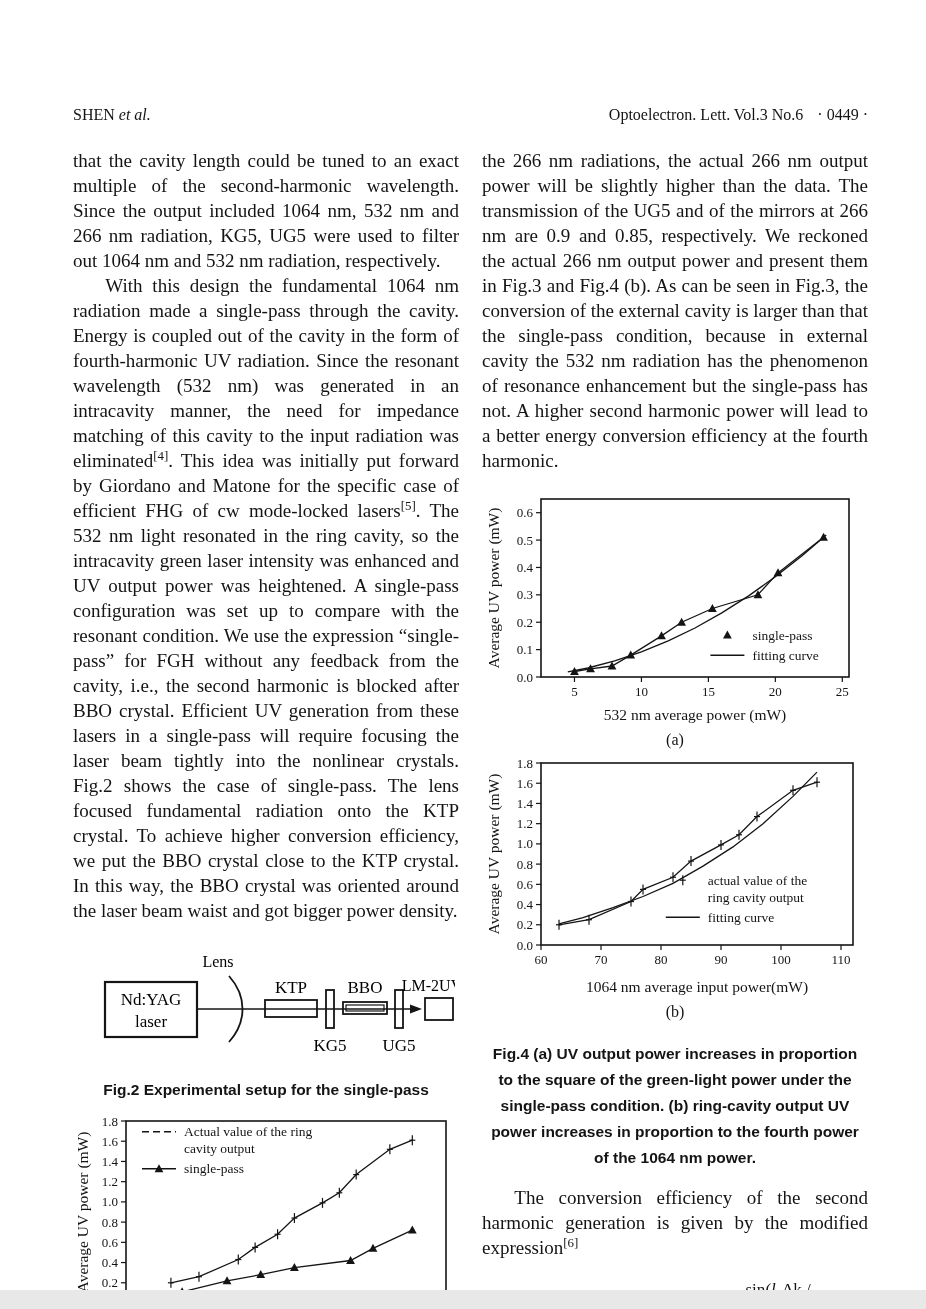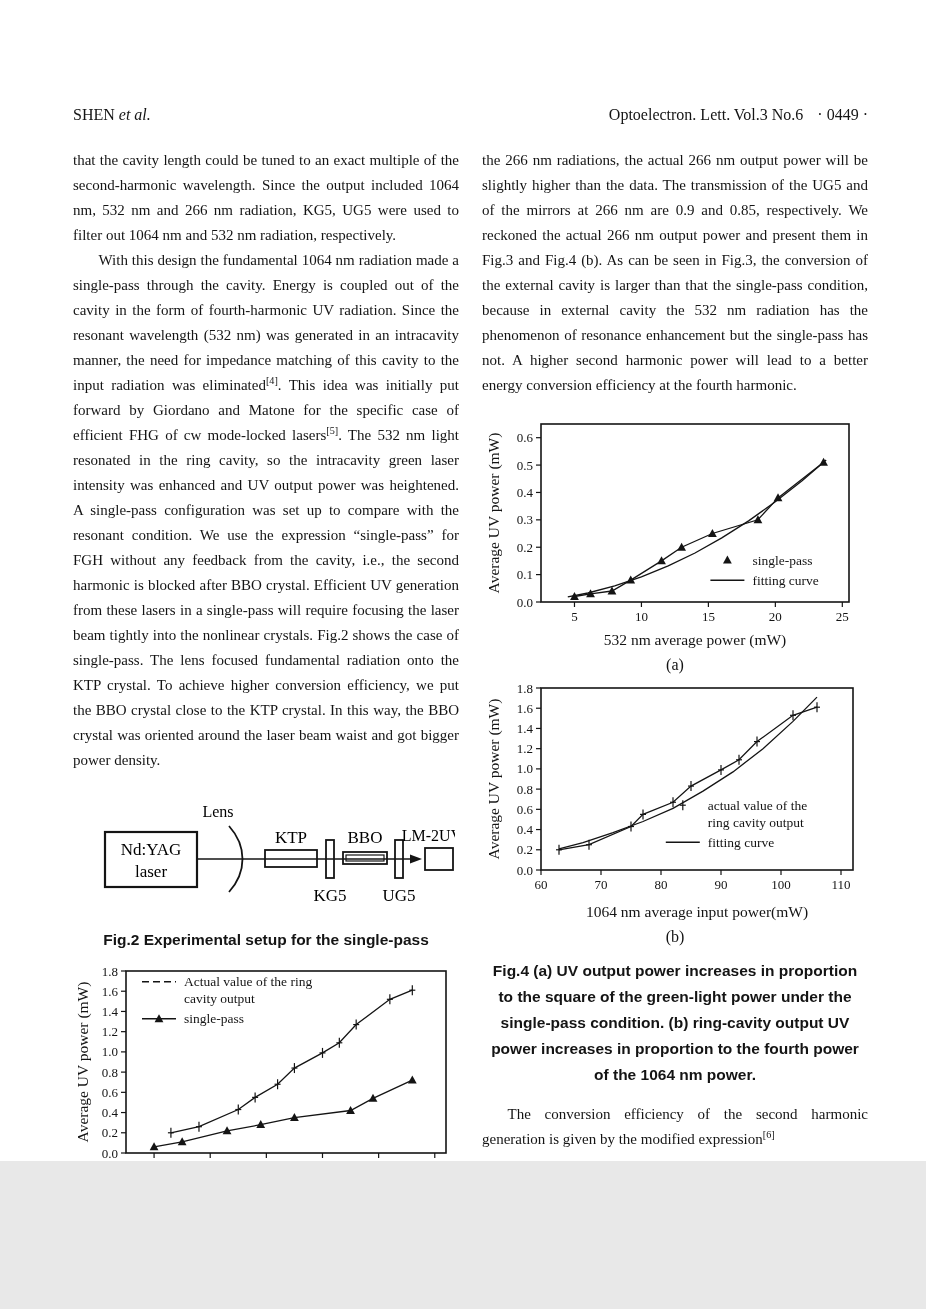--- a/index.html
+++ b/index.html
@@ -1,35 +1,35 @@
 <!DOCTYPE html>
 <html><head>
 <meta charset="utf-8">
 <style>
   html,body{margin:0;padding:0;background:#e8e8e8;}
   .page{
-    position:relative;width:926px;height:1161px;margin:0 auto;
+    position:relative;width:926px;height:1290px;margin:0 auto;
     background:#ffffff;color:#141414;
     font-family:"Liberation Serif","DejaVu Serif",serif;
     overflow:hidden;
   }
   .header{
     position:absolute;top:106px;left:73px;right:58px;
     display:flex;justify-content:space-between;
     font-size:16px;
   }
   .header .etal{font-style:italic;}
   .header .right span{margin-left:10px;}
   .columns{
     position:absolute;top:148px;left:73px;
     display:flex;gap:23px;
   }
   .col{width:386px;}
   .para{
-    font-size:15px;line-height:25px;text-align:justify;
+    font-size:19px;line-height:25px;text-align:justify;
     margin:0 0 0 0;
   }
   .para.indent{text-indent:1.7em;}
   .para sup{font-size:68%;line-height:0;}
   .caption{
     font-family:"Liberation Sans","DejaVu Sans",sans-serif;
     font-weight:700;font-size:15.5px;line-height:26px;
     text-align:center;margin:6px 6px 0 6px;
   }
   .figure{text-align:center;}
@@ -307,21 +307,21 @@
             <line x1="197.8" y1="120.2" x2="197.8" y2="130.2" stroke="#141414" stroke-width="1.2"></line>
             <line x1="194.8" y1="125.2" x2="200.8" y2="125.2" stroke="#141414" stroke-width="1.2"></line>
             <text x="222.8" y="129.7" font-size="13.5" text-anchor="start" fill="#141414">actual value of the</text>
             <text x="222.8" y="146.7" font-size="13.5" text-anchor="start" fill="#141414">ring cavity output</text>
             <line x1="180.8" y1="162.2" x2="214.8" y2="162.2" stroke="#141414" stroke-width="1.5"></line>
             <text x="222.8" y="166.7" font-size="13.5" text-anchor="start" fill="#141414">fitting curve</text>
           </svg>
         <div class="subletter">(b)</div>
       </div>
 
-      <div class="caption" style="margin-top:12px;">Fig.4 (a) UV output power increases in proportion to the square of the green-light power under the single-pass condition. (b) ring-cavity output UV power increases in proportion to the fourth power of the 1064 nm power.</div>
+      <div class="caption" style="margin-top:20px;">Fig.4 (a) UV output power increases in proportion to the square of the green-light power under the single-pass condition. (b) ring-cavity output UV power increases in proportion to the fourth power of the 1064 nm power.</div>
 
       <p class="para indent" style="margin-top:14px;">The conversion efficiency of the second harmonic generation is given by the modified expression<sup>[6]</sup></p>
 
       <div class="equation">
         <span class="eq-body">
           <span class="frac">
             <span class="num"><i>P</i><sub>2ω</sub></span>
             <span class="den"><i>P</i><sub>ω</sub></span>
           </span>
           <span class="eqop"><span>= tanh</span><sup class="exp">2</sup></span>

